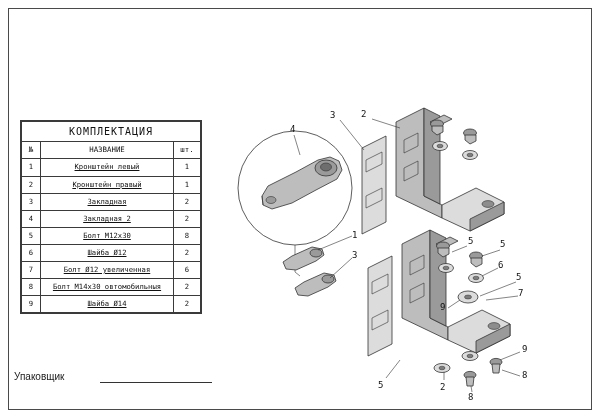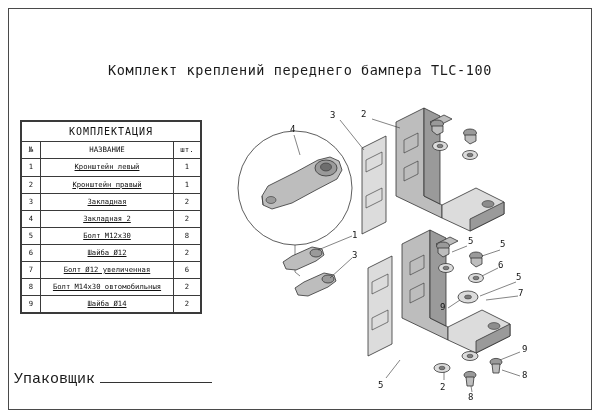--- a/index.html
+++ b/index.html
@@ -74,22 +74,22 @@
   }
   .col-n { width: 16px; }
   .col-q { width: 24px; }
   .hdr td { font-size: 7.4px; padding: 2px 0; }
   .nm { text-align: center; text-decoration: underline; }
   
   .packer-label {
     position: absolute;
     left: 14px;
     top: 371px;
-    font-family: Liberation Mono, monospace;
-    font-size: 15px;
+    font-family: Liberation Sans, sans-serif;
+    font-size: 10px;
     color: #1a1a1a;
   }
   .packer-rule {
     position: absolute;
     left: 100px;
     top: 382px;
     width: 112px;
     height: 0;
     border-top: 1px solid #333;
   }
@@ -105,21 +105,20 @@
     fill: #111;
   }
 </style>
 </head>
 <body>
 
 <div class="page">
 
   <div class="frame"></div>
 
-  <div class="title">Комплект креплений переднего бампера TLC-100</div>
 
   <div class="table-wrap">
     <table class="spec">
       <tbody>
         <tr class="spec-title">
           <td colspan="3">КОМПЛЕКТАЦИЯ</td>
         </tr>
         <tr class="hdr">
           <td class="col-n">№</td>
           <td>НАЗВАНИЕ</td>

